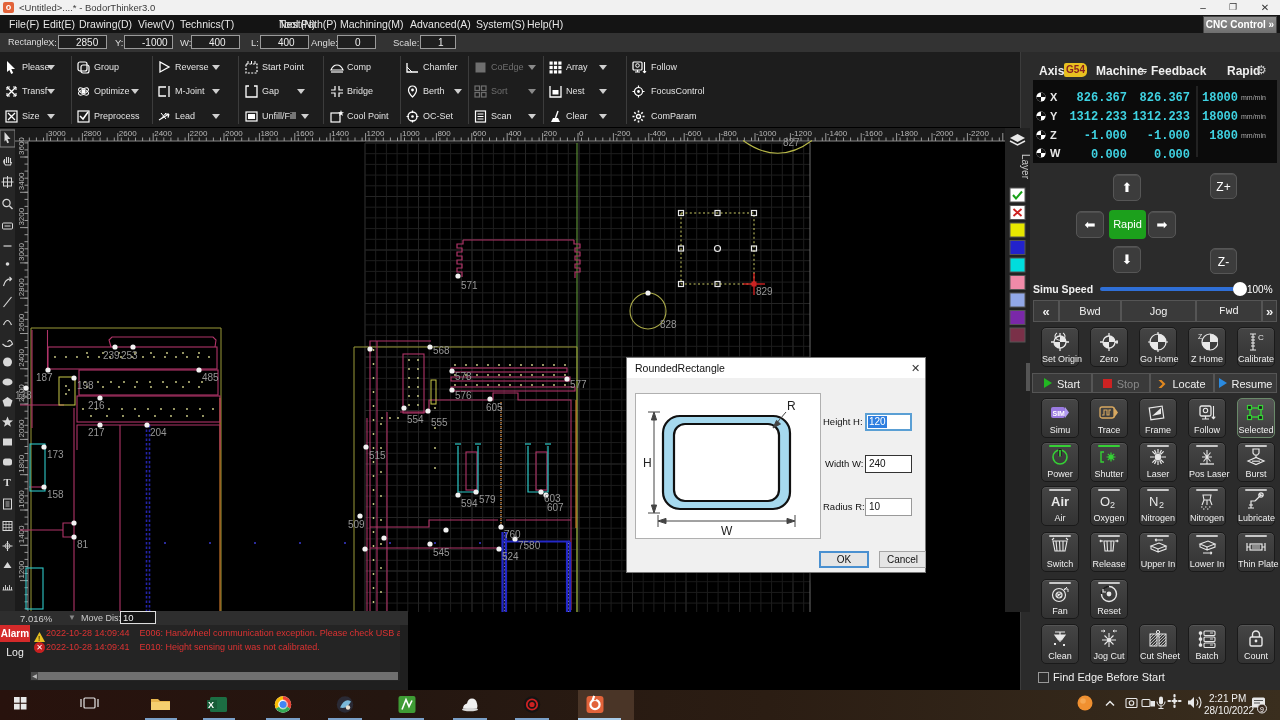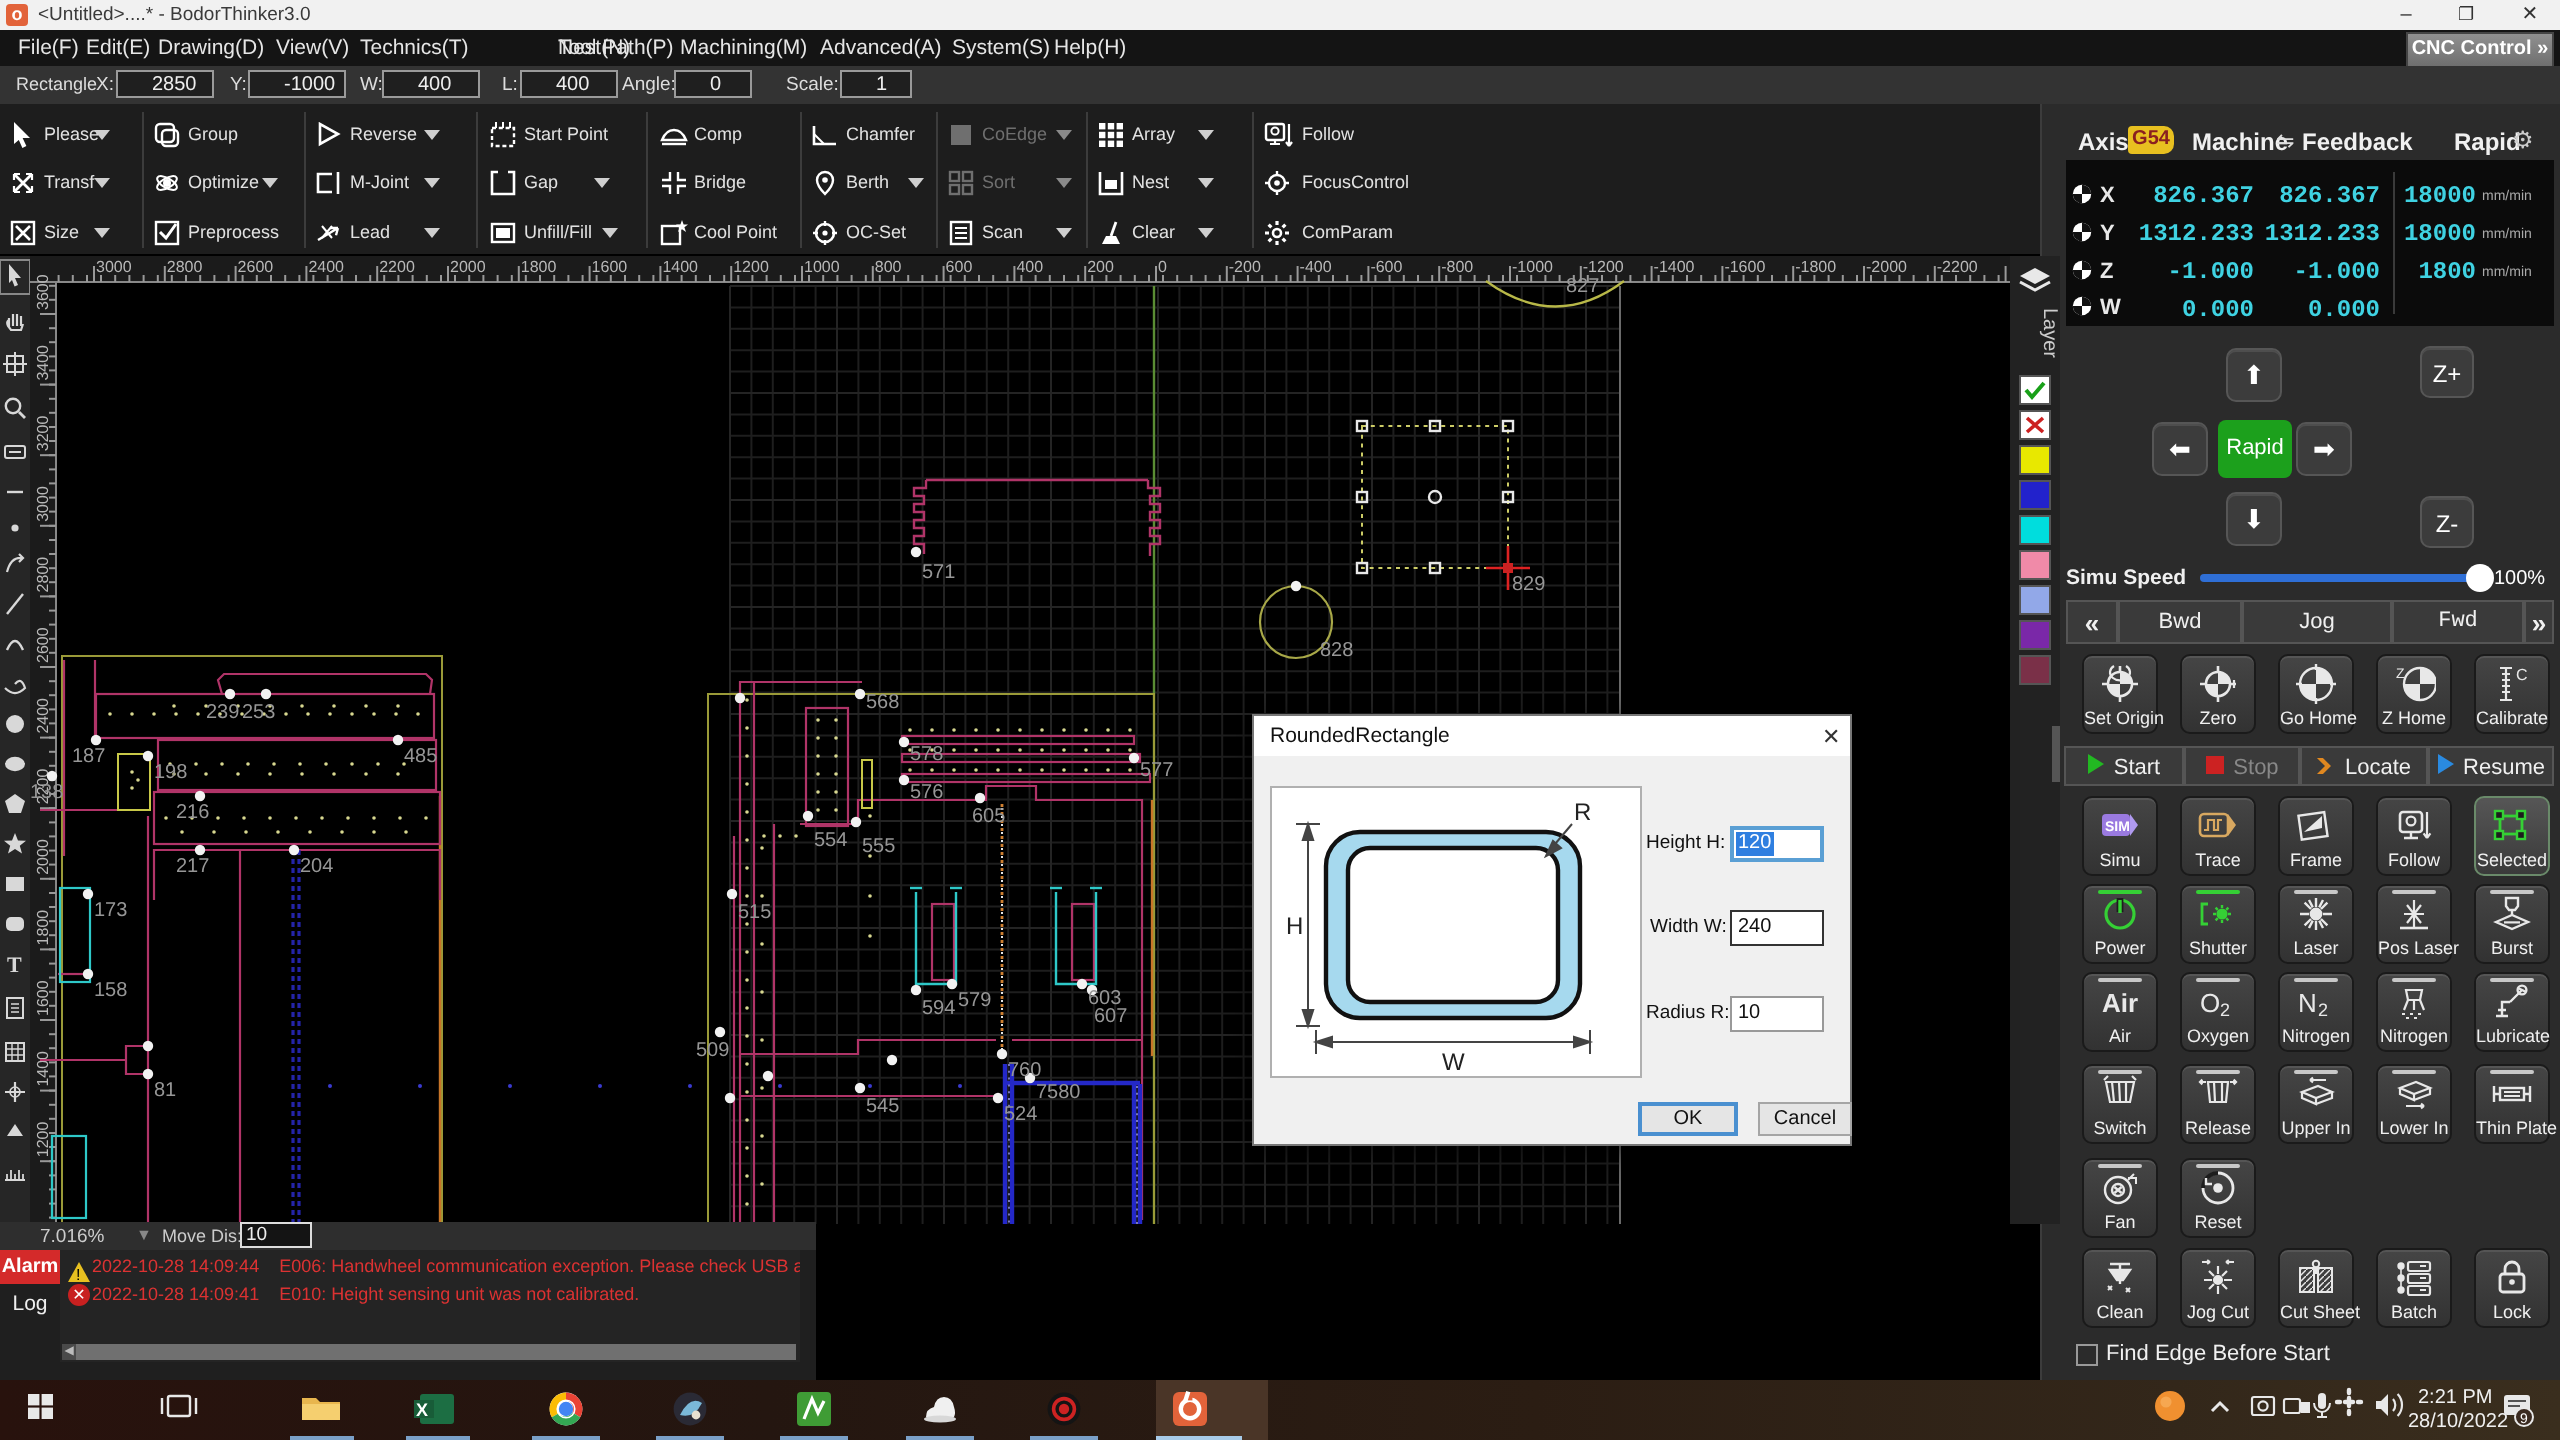--- a/index.html
+++ b/index.html
@@ -1559,21 +1559,21 @@
           </g>
         </svg>
         <div class="glabel">Batch</div>
       </div>
   <div class="gbtn" style="left:1237px;top:624px;">
         <svg width="22" height="20" viewBox="0 0 22 20">
           <rect x="5" y="8" width="12" height="9" rx="1.5" fill="none" stroke="#e8e8e8" stroke-width="1.4"></rect>
           <path d="M7.5,8 L7.5,5.5 A3.5,3.5 0 0 1 14.5,5.5 L14.5,8" fill="none" stroke="#e8e8e8" stroke-width="1.4"></path>
           <circle cx="11" cy="12" r="1.4" fill="#e8e8e8"></circle>
         </svg>
-        <div class="glabel">Lock</div>
+        <div class="glabel">Count</div>
       </div>
   </div>
 
   <div class="abs" style="left:1038px;top:672px;width:11px;height:11px;border:1px solid #999;background:#2b2b2b;"></div>
   <div class="abs" style="left:1053px;top:671px;color:#f0f0f0;font-size:11px;">Find Edge Before Start</div>
 
   <div id="zoomrow" class="abs">
     <span class="abs" style="left:20px;top:2px;">7.016%</span>
     <span class="abs" style="left:68px;top:2px;color:#888;font-size:8px;">▼</span>
     <span class="abs" style="left:81px;top:2px;font-size:9px;">Move Dis:</span>

